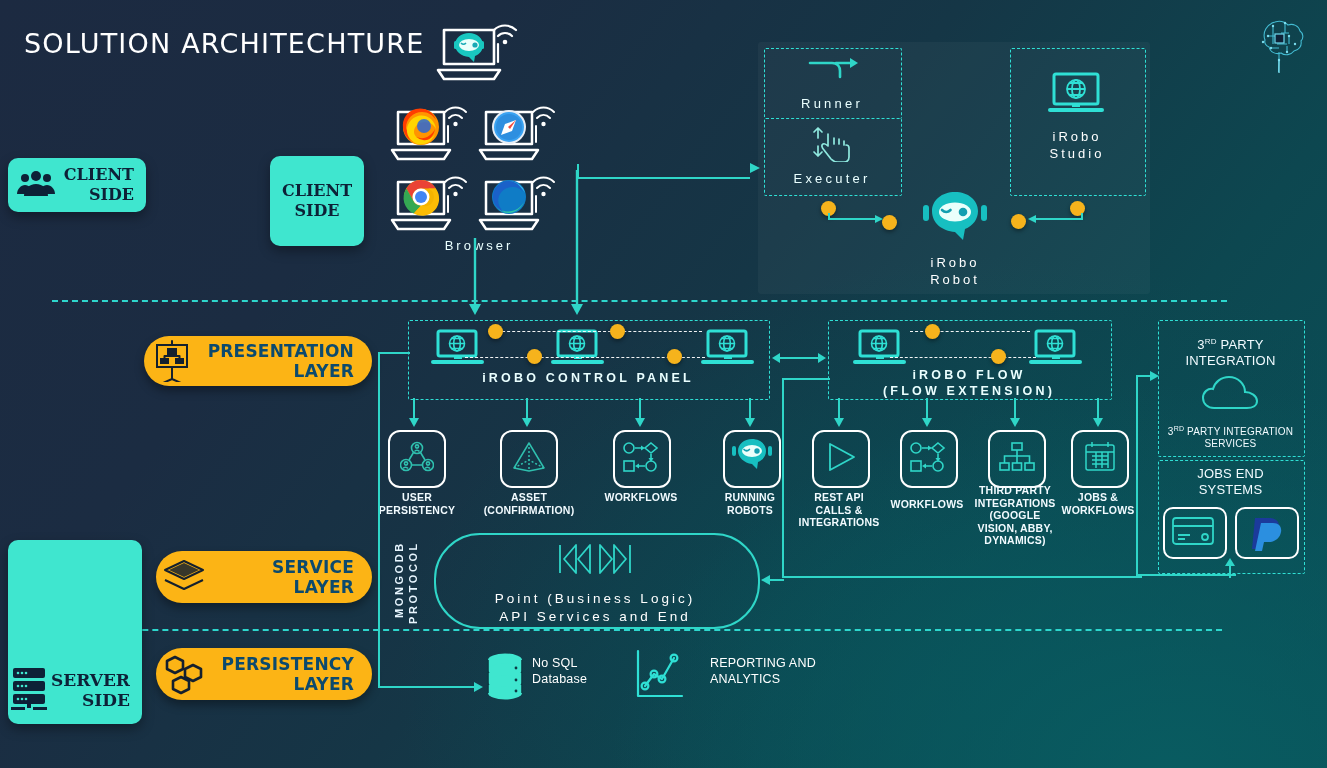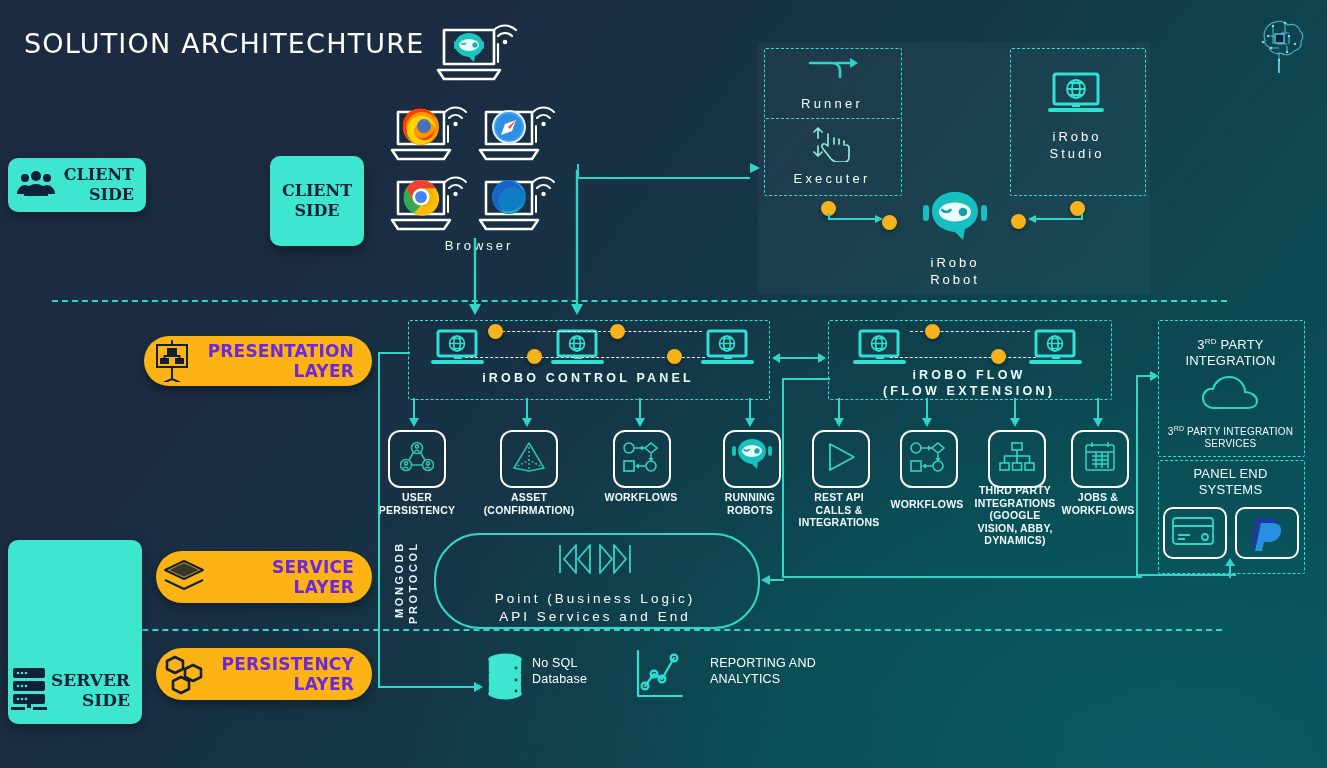--- a/index.html
+++ b/index.html
@@ -39,21 +39,21 @@
   
   .pill{
     position:absolute;display:flex;align-items:center;
     border-radius:30px;
     box-shadow:0 5px 10px rgba(0,0,0,.35);
   }
   .pill.orange{background:#fcb415;}
   .pill-text{
     flex:1;text-align:right;padding-right:18px;
     font-family:"DejaVu Sans", sans-serif;
-    font-weight:700;color:#6d28d9;font-size:17px;line-height:20px;letter-spacing:.2px;
+    font-weight:700;color:#0c4a6e;font-size:17px;line-height:20px;letter-spacing:.2px;
   }
   .pill-ico{width:56px;display:flex;align-items:center;justify-content:center;}
 
   .teal-box{
     position:absolute;background:#3fe6cf;border-radius:10px;
     box-shadow:0 5px 12px rgba(0,0,0,.35);
     display:flex;align-items:center;
   }
   .teal-box .tb-text{
     font-family:"DejaVu Serif", serif;font-weight:700;color:#0d2137;
@@ -669,21 +669,21 @@
   </div>
   <div class="lay lbl-white" style="left:1158px;top:423px;width:145px;font-size:10px;line-height:12px;font-weight:400;">
     <div>
       <span>3</span><sup style="font-size:7px;">RD</sup><span> PARTY INTEGRATION</span>
     </div>
     <div>SERVICES</div>
   </div>
 
   <div class="dash" style="left:1158px;top:460px;width:145px;height:112px;"></div>
   <div class="lay lbl-white" style="left:1158px;top:466px;width:145px;font-size:13px;line-height:16px;font-weight:400;">
-    <div>PANEL END</div>
+    <div>JOBS END</div>
     <div>SYSTEMS</div>
   </div>
   <div class="lay" style="left:1163px;top:507px;width:60px;height:48px;border:2px solid #ffffff;border-radius:10px;">
     <svg width="44" height="32" viewBox="0 0 44 32" style="margin:6px 0 0 6px;">
       <g stroke="#2fd6c8" stroke-width="1.8" fill="none">
         <rect x="2" y="3" width="40" height="26" rx="3"></rect>
         <path d="M2 11h40"></path>
         <path d="M7 20h12M7 24h7"></path>
         <circle cx="34" cy="22" r="3"></circle>
       </g>

